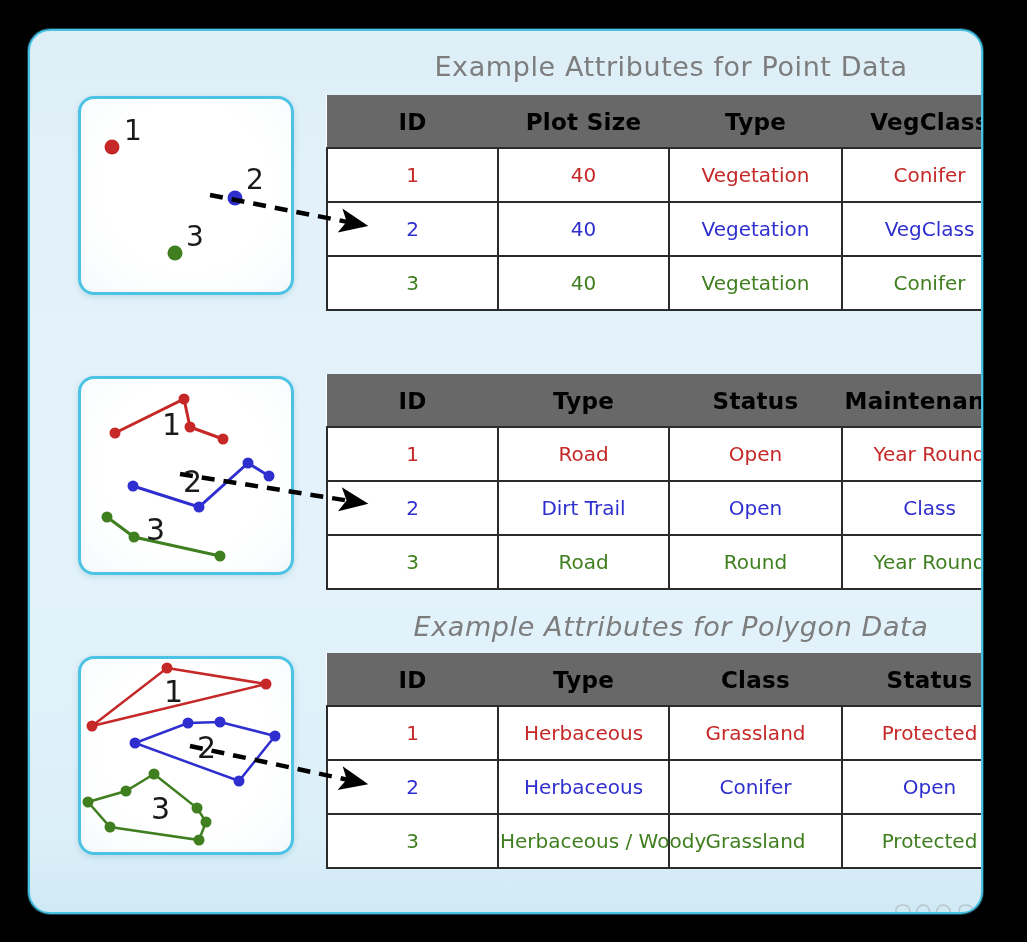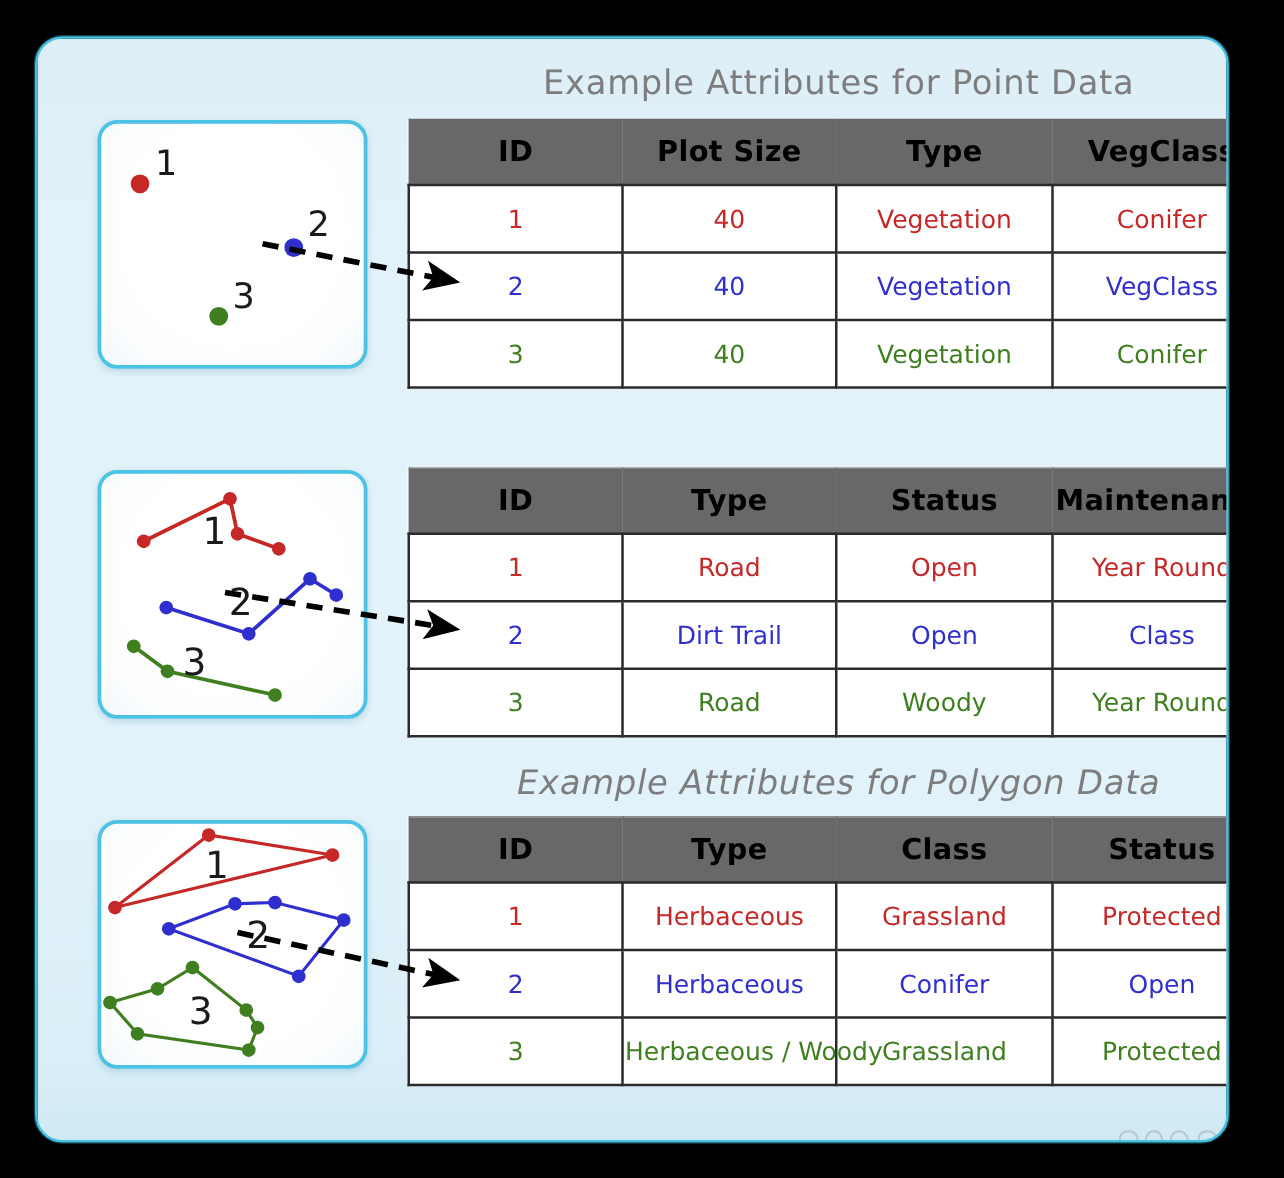--- a/index.html
+++ b/index.html
@@ -236,21 +236,21 @@
         </tr>
         <tr>
           <td class="r2">2</td>
           <td class="r2">Dirt Trail</td>
           <td class="r2">Open</td>
           <td class="r2">Class</td>
         </tr>
         <tr>
           <td class="r3">3</td>
           <td class="r3">Road</td>
-          <td class="r3">Woody</td>
+          <td class="r3">Round</td>
           <td class="r3">Year Round</td>
         </tr>
       </tbody>
     </table>
 
     <div class="section-title" style="top:580px;font-style:italic;">Example Attributes for Polygon Data</div>
 
     <div class="map-panel" style="top:625px;">
       <svg width="222" height="205" viewBox="0 0 222 205">
         <g>

